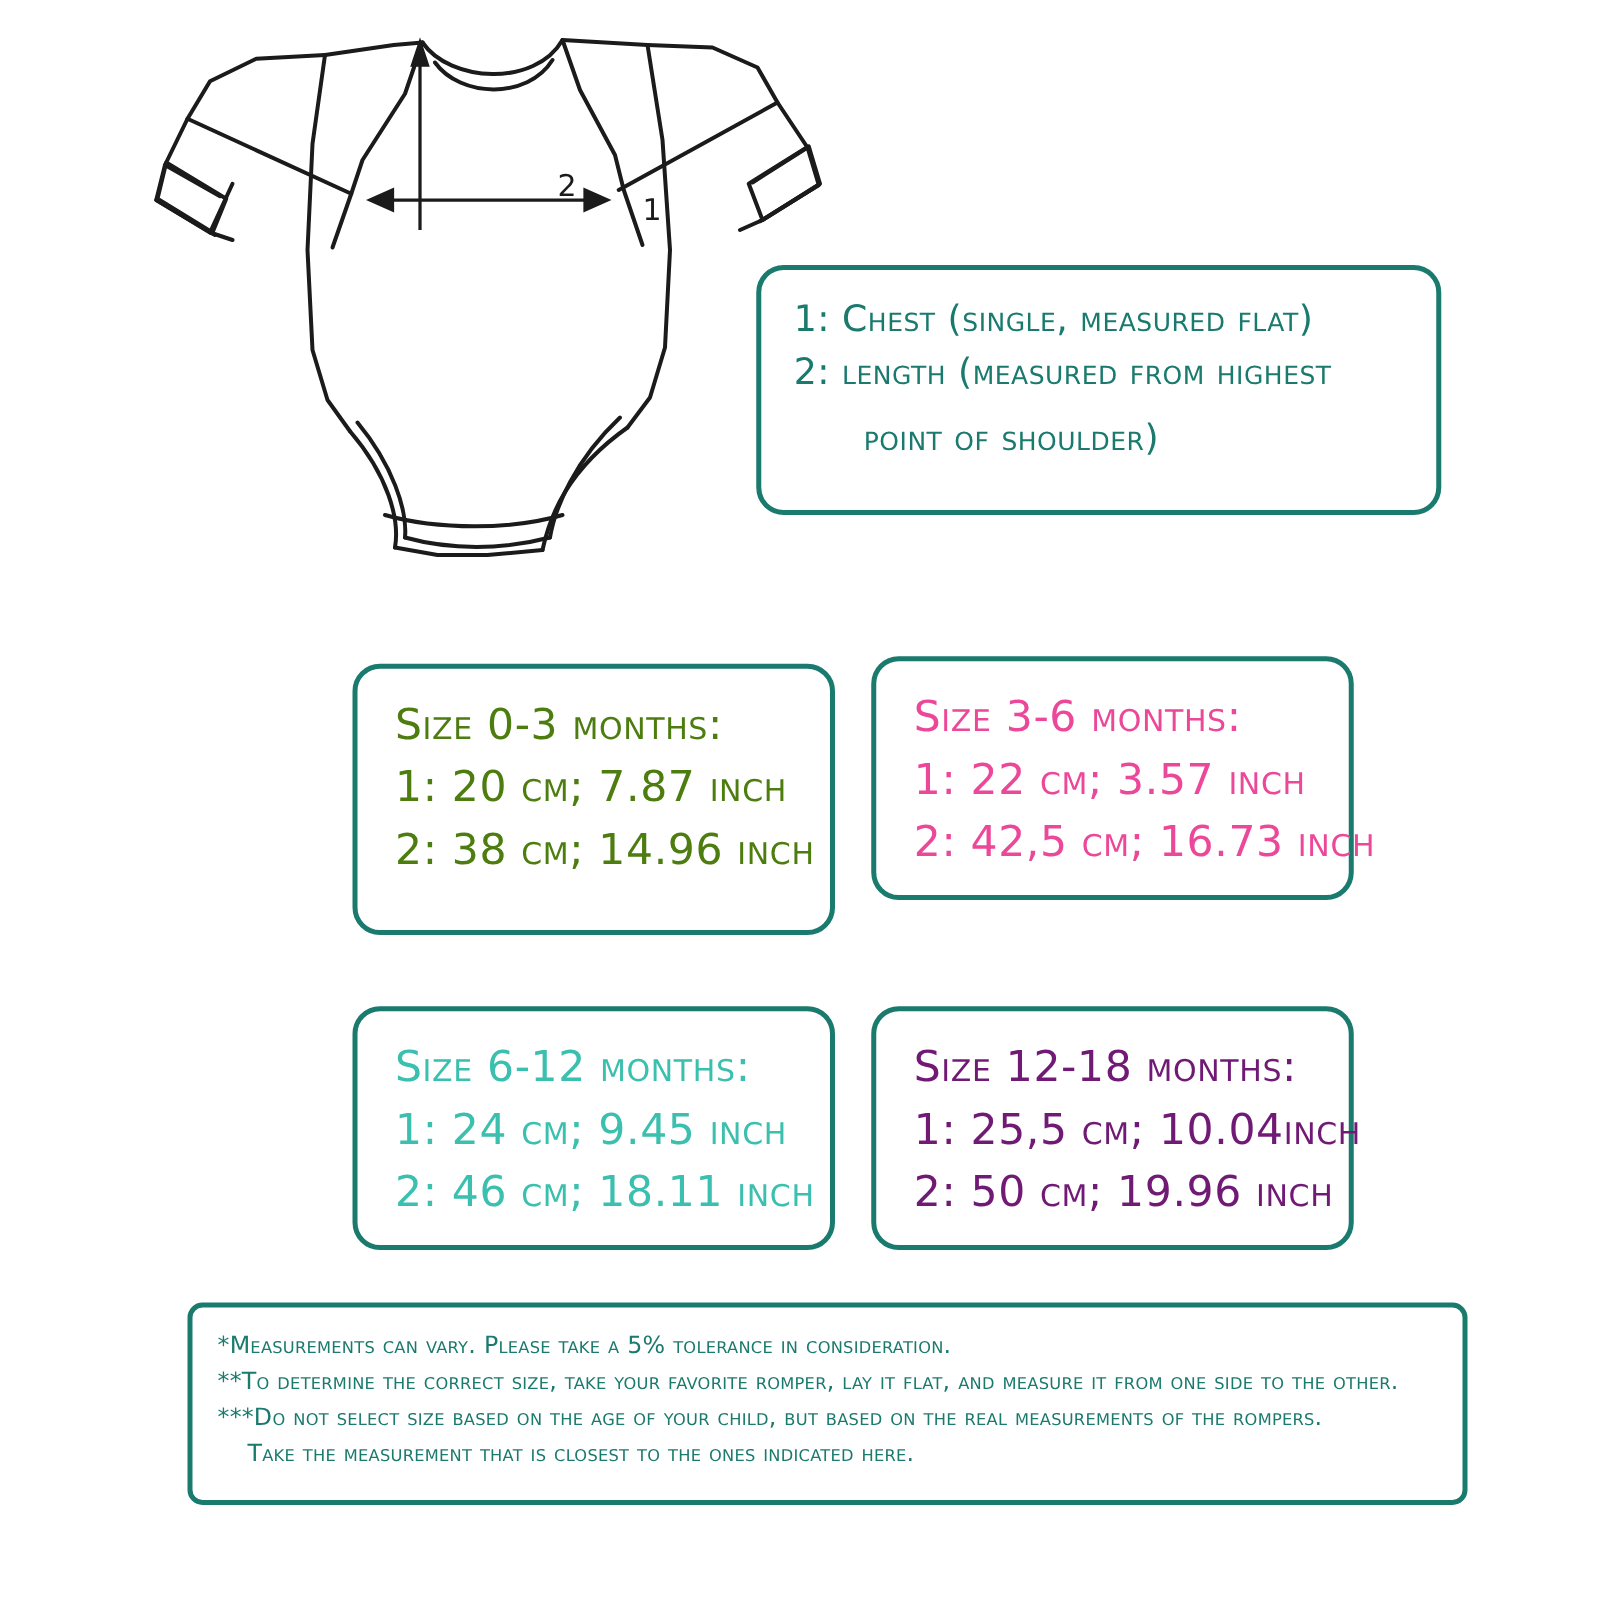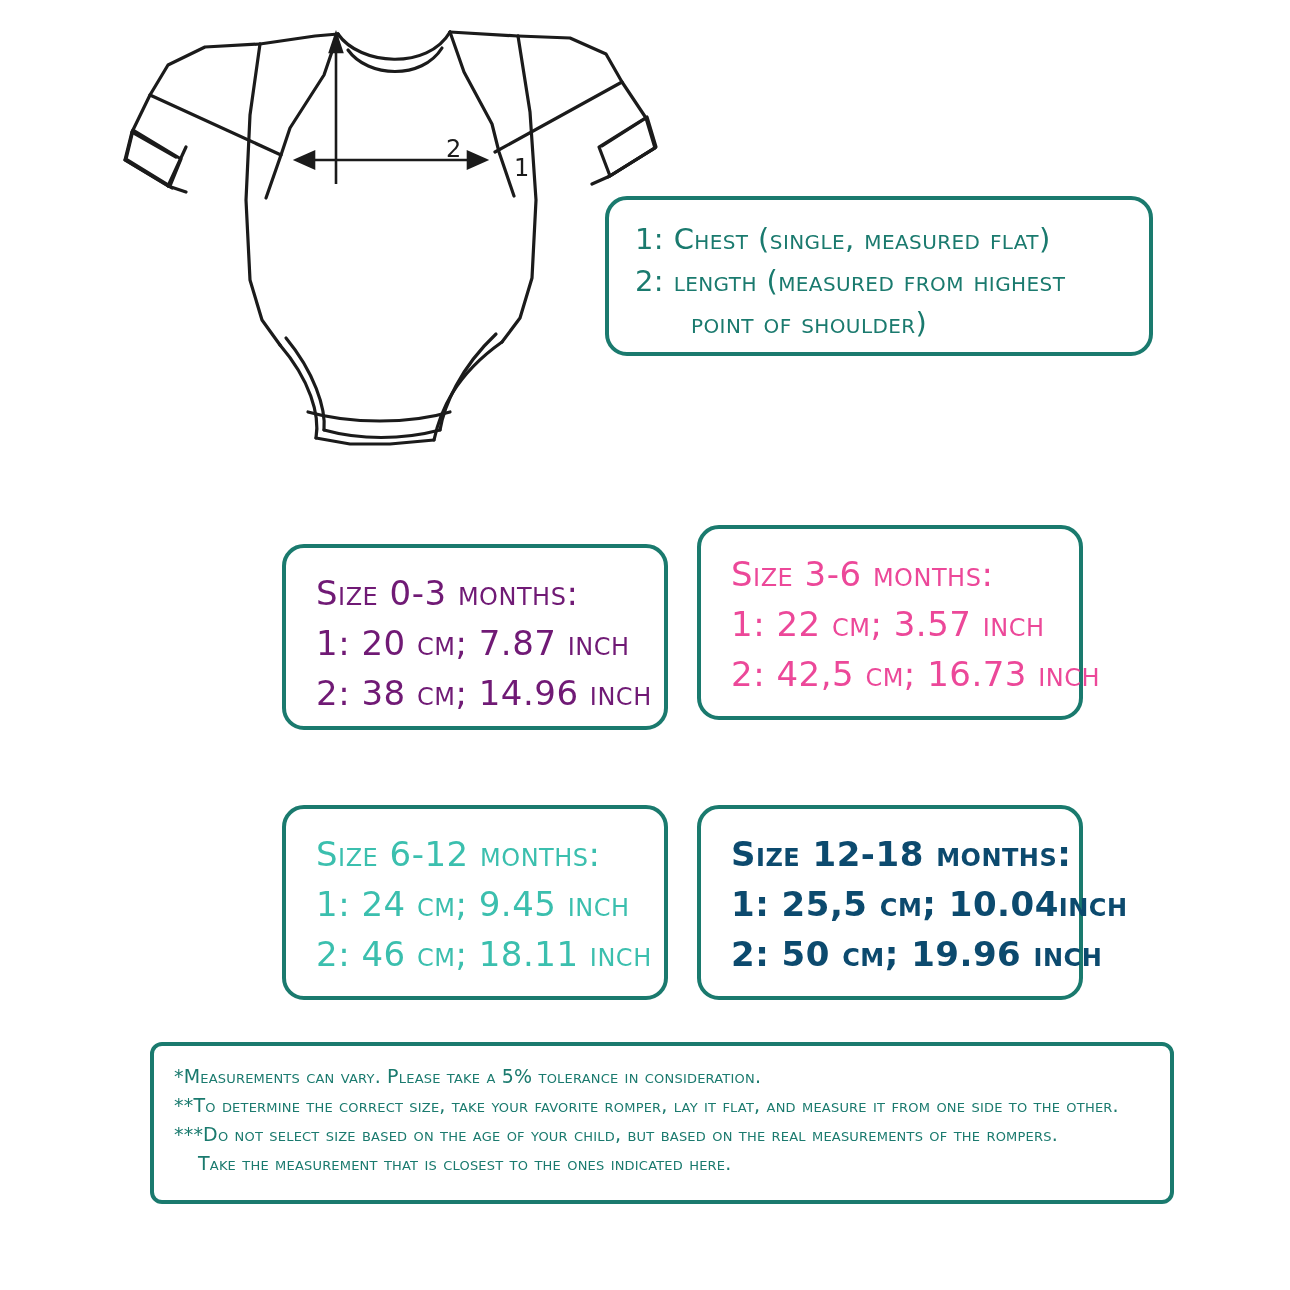--- a/index.html
+++ b/index.html
@@ -25,38 +25,38 @@
     left: 110px;
     top: 20px;
     width: 560px;
     height: 440px;
   }
 
   
   .legend-box {
     position: absolute;
     left: 605px;
-    top: 196px;
+    top: 212px;
     width: 548px;
-    height: 160px;
+    height: 200px;
     border: 4px solid #1a7a6e;
     border-radius: 22px;
     box-sizing: border-box;
     padding: 18px 22px 0 26px;
   }
   .legend-line {
     color: #1a7a6e;
     font-size: 29px;
     line-height: 42px;
     letter-spacing: 0.4px;
     font-variant: small-caps;
     font-family: "DejaVu Sans", sans-serif;
     white-space: nowrap;
   }
-  .legend-line.indent { padding-left: 56px; }
+  .legend-line.indent { padding-left: 56px; margin-top: 11px; }
 
   
   .size-card {
     position: absolute;
     border: 4px solid;
     border-radius: 22px;
     box-sizing: border-box;
     padding: 20px 24px 0 30px;
   }
   .size-card .title {
@@ -67,24 +67,24 @@
     white-space: nowrap;
   }
   .size-card .meas {
     font-size: 34px;
     line-height: 50px;
     font-variant: small-caps;
     letter-spacing: 0.5px;
     white-space: nowrap;
   }
 
-  #card-0-3 { left: 282px; top: 544px;  width: 386px; height: 186px; border-color:#1a7a6e; color:#701a75; }
+  #card-0-3 { left: 282px; top: 531px;  width: 386px; height: 217px; border-color:#1a7a6e; color:#4d7c0f; }
   #card-3-6 { left: 697px; top: 525px;  width: 386px; height: 195px; border-color:#1a7a6e; color:#ec4899; }
   #card-6-12{ left: 282px; top: 805px;  width: 386px; height: 195px; border-color:#1a7a6e; color:#3bbfae; }
-  #card-12-18{left: 697px; top: 805px;  width: 386px; height: 195px; border-color:#1a7a6e; color:#0c4a6e;font-weight:bold; }
+  #card-12-18{left: 697px; top: 805px;  width: 386px; height: 195px; border-color:#1a7a6e; color:#701a75; }
 
   
   .notes-box {
     position: absolute;
     left: 150px;
     top: 1042px;
     width: 1024px;
     height: 162px;
     border: 4px solid #1a7a6e;
     border-radius: 12px;

